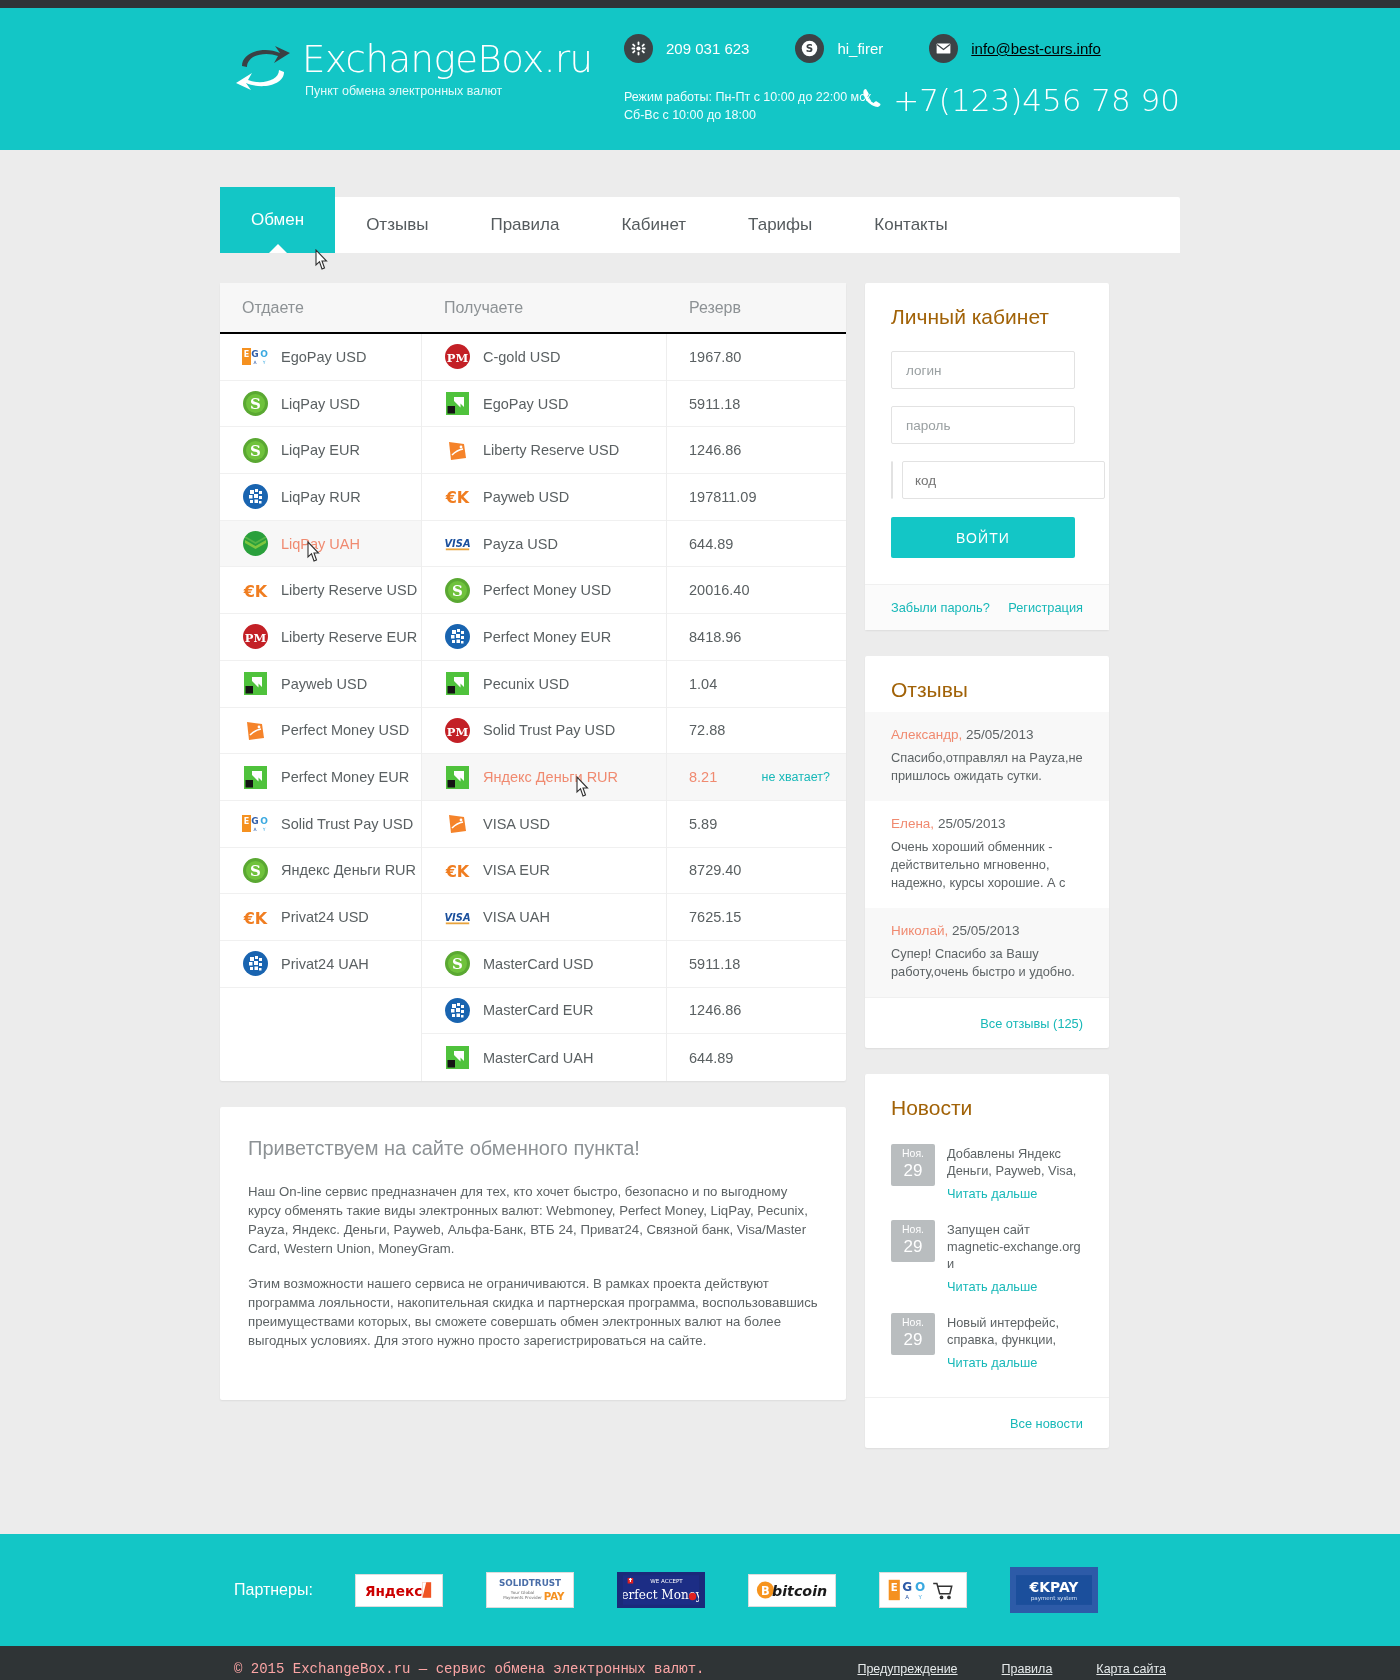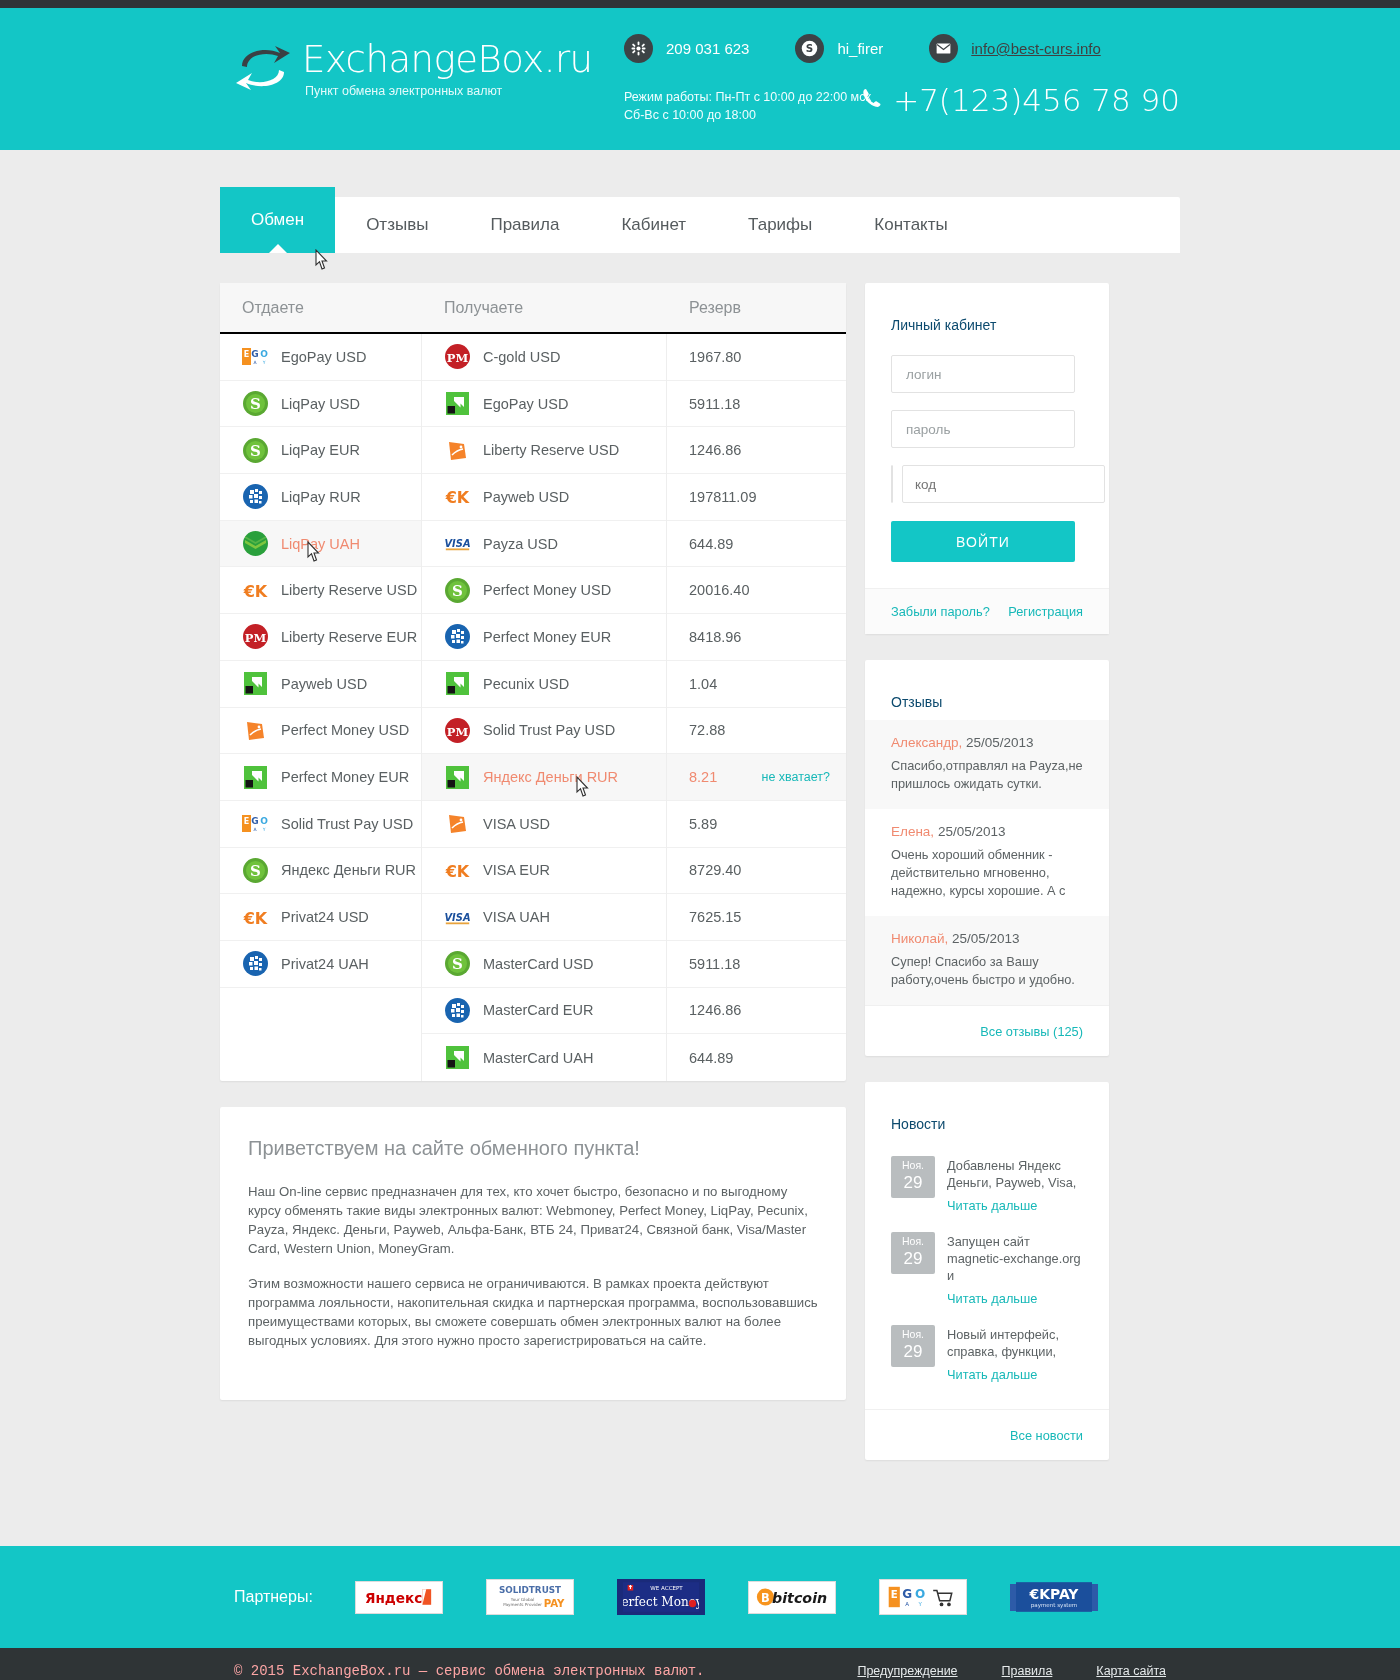--- a/index.html
+++ b/index.html
@@ -73,21 +73,21 @@
     border-radius: 50%;
     background: #3d4346;
     color: #fff;
     display: flex; align-items: center; justify-content: center;
     font-size: 15px;
     margin-right: 13px;
     flex: none;
   }
   .cicon svg { display:block; }
   .ctext { font-size: 15px; color: #ffffff; white-space: nowrap; }
-  .ctext a { color: #404040; text-decoration: underline; }
+  .ctext a { color: #000000; text-decoration: underline; }
 
   .hours {
     position: absolute;
     left: 404px;
     top: 80px;
     font-size: 12.5px;
     color: #f0feff;
     line-height: 18px;
   }
   .phone {
@@ -229,23 +229,23 @@
   .welcome p {
     font-size: 13.2px;
     line-height: 19px;
     color: #5d6365;
     margin-bottom: 16px;
   }
 
   
   .panel { margin-bottom: 26px; }
   .panel-title {
-    font-size: 14px;
-    color: #0c4a6e;
-    padding: 34px 26px 0 26px;
+    font-size: 21px;
+    color: #a16207;
+    padding: 22px 26px 0 26px;
     font-weight: normal;
   }
   .login-body { padding: 22px 34px 4px 26px; }
   .inp {
     width: 100%;
     height: 38px;
     border: 1px solid #e2e2e2;
     border-radius: 2px;
     padding: 0 14px;
     font-size: 13.5px;
@@ -1034,21 +1034,21 @@
             <text x="38" y="17" font-family="DejaVu Sans" font-size="13" font-weight="bold" fill="#3aa9e0" text-anchor="middle">O</text>
             <text x="10" y="26" font-family="DejaVu Sans" font-size="6" fill="#f59120" text-anchor="middle">P</text>
             <text x="24" y="26" font-family="DejaVu Sans" font-size="6" fill="#2d5ba8" text-anchor="middle">A</text>
             <text x="38" y="26" font-family="DejaVu Sans" font-size="6" fill="#3aa9e0" text-anchor="middle">Y</text>
             <path d="M52 9 L56 9 L59 20 L70 20 L72 12 L57.5 12" stroke="#333" stroke-width="1.6" fill="none"></path>
             <circle cx="61" cy="24" r="2" fill="#333"></circle>
               <circle cx="69" cy="24" r="2" fill="#333"></circle>
           </svg>
         </div>
 
-        <div class="plogo" style="width:88px; height:27px; background:#2d5ba8; border-color:#2d5ba8;">
+        <div class="plogo" style="width:88px; height:46px; background:#2d5ba8; border-color:#2d5ba8;">
           <svg width="82" height="32" viewBox="0 0 82 32">
             <rect x="0" y="0" width="82" height="32" fill="#1b4f9c"></rect>
             <text x="41" y="18" font-family="DejaVu Sans, sans-serif" font-size="15" font-weight="bold" fill="#ffffff" text-anchor="middle">€KPAY</text>
             <text x="41" y="27" font-family="DejaVu Sans, sans-serif" font-size="6" fill="#d8e4f5" text-anchor="middle">payment system</text>
           </svg>
         </div>
 
       </div>
     </div>
   </div>

